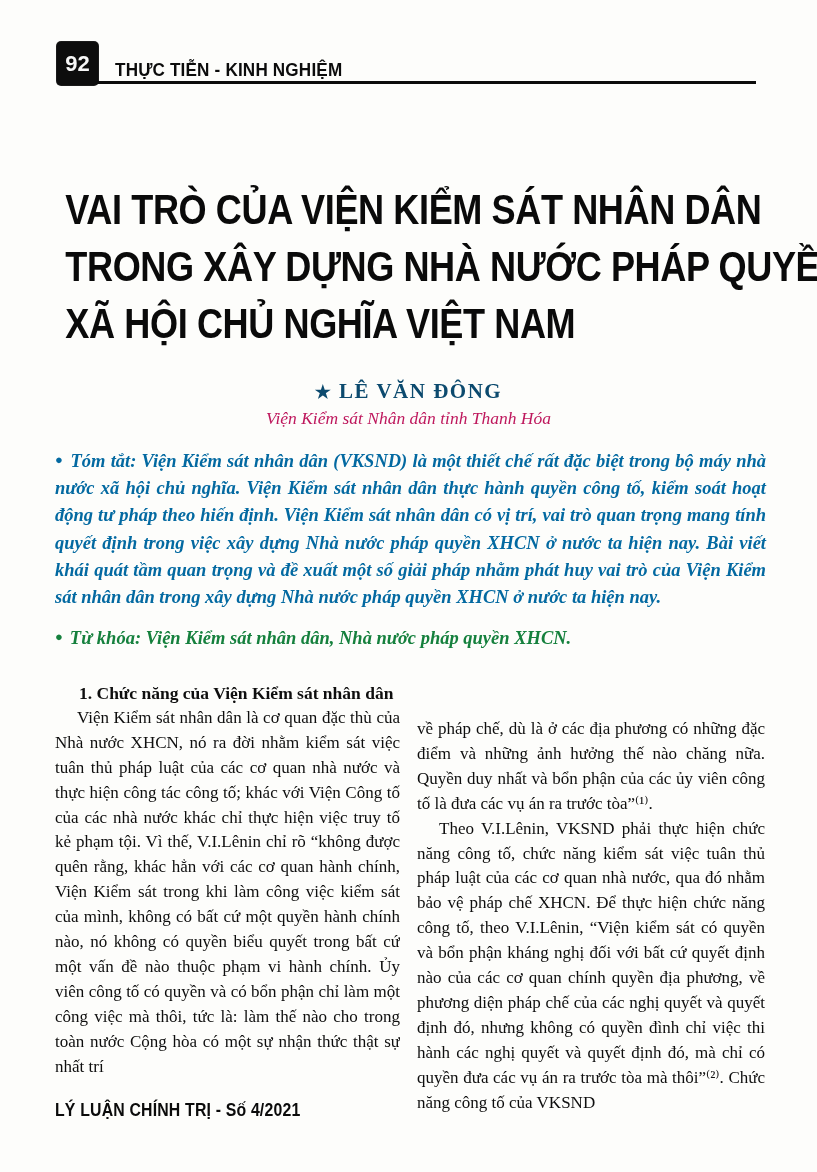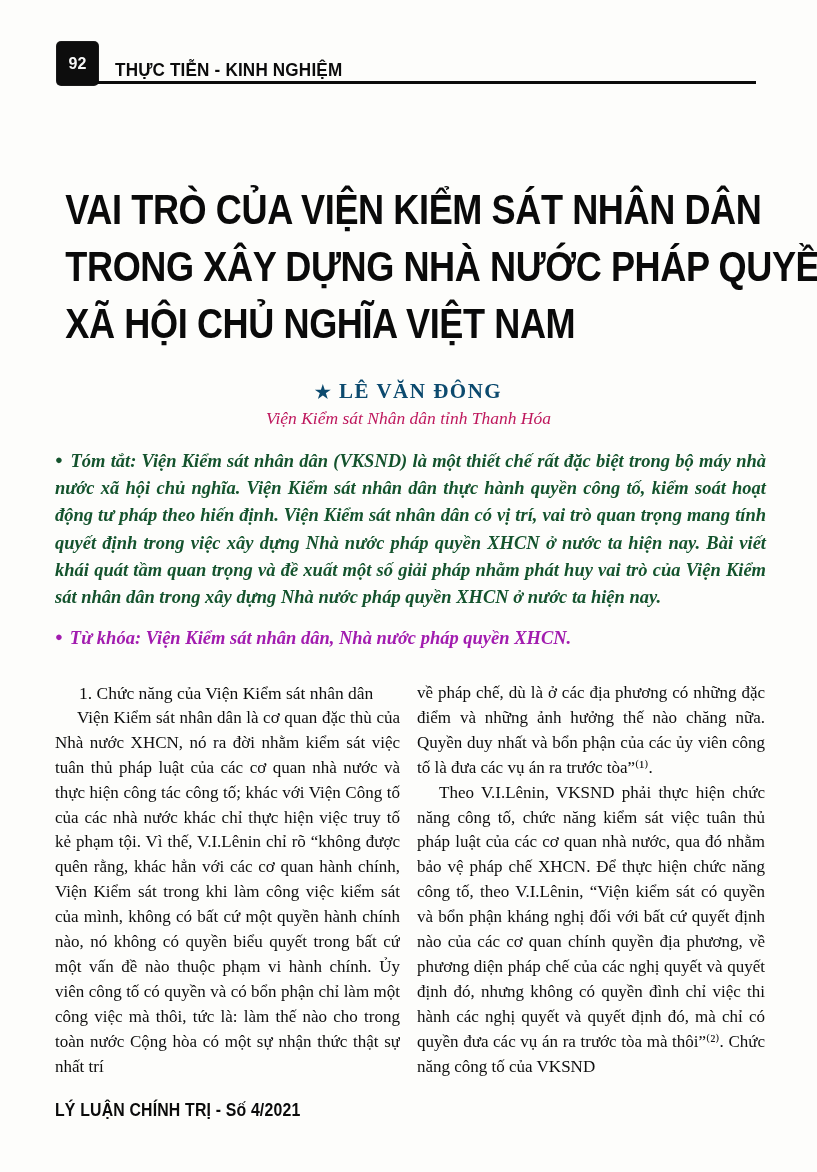--- a/index.html
+++ b/index.html
@@ -14,21 +14,21 @@
     overflow: hidden;
     font-family: "Liberation Serif", "DejaVu Serif", serif;
   }
 
   
   .runhead { position: absolute; left: 57px; top: 42px; display: flex; align-items: flex-end; gap: 17px; }
   .pagenum-badge {
     width: 41px; height: 43px; background: #0d0d0d; color: #f7f7f7;
     display: flex; align-items: center; justify-content: center;
     font-family: "Liberation Sans", "DejaVu Sans", sans-serif;
-    font-weight: 700; font-size: 16px; border-radius: 4px;
+    font-weight: 700; font-size: 22px; border-radius: 4px;
     box-shadow: 0 0 0 1px #1a1a1a;
   }
   .section-title {
     font-family: "Liberation Sans", "DejaVu Sans", sans-serif;
     font-weight: 700; font-size: 19px; letter-spacing: 0.2px;
     transform: scaleX(0.9); transform-origin: left bottom;
     padding-bottom: 4px; white-space: nowrap; color: #0c0c0c;
   }
   .runhead-rule { position: absolute; left: 97px; top: 81px; width: 659px; height: 3px; background: #0b0b0b; }
 
@@ -45,37 +45,37 @@
   .author-line { position: absolute; left: 0; top: 379px; width: 100%; text-align: center;
     font-weight: 700; font-size: 21px; letter-spacing: 1.5px; color: #0c4a6e; }
   .author-star { font-size: 18px; letter-spacing: 0; margin-right: 8px; }
   .affiliation-line { position: absolute; left: 0; top: 408px; width: 100%; text-align: center;
     font-style: italic; font-size: 17.5px; color: #be185d; }
 
   
   .abstract {
     position: absolute; left: 55px; top: 446px; width: 711px;
     font-weight: 700; font-style: italic; font-size: 18.5px; line-height: 27.2px;
-    text-align: justify; color: #14532d;
+    text-align: justify; color: #0369a1;
   }
   .keywords {
     position: absolute; left: 55px; top: 623px; width: 711px;
     font-weight: 700; font-style: italic; font-size: 18.5px; line-height: 27px;
-    color: #a21caf;
+    color: #15803d;
   }
   .bullet { font-style: normal; font-size: 13px; vertical-align: 3px; margin-right: 7px; }
 
   
   .column {
     position: absolute; top: 681px; height: 404px; overflow: hidden;
     font-size: 17px; line-height: 24.9px; text-align: justify; color: #0e0e0e;
   }
   .col-left  { left: 55px;  width: 345px; }
-  .col-right { left: 417px; width: 348px; }
-  .sec-heading { font-weight: 400; text-indent: 24px; font-size: 17.5px; }
+  .col-right { left: 417px; width: 348px; margin-top: 36px; }
+  .sec-heading { font-weight: 700; text-indent: 24px; font-size: 17.5px; }
   .para-indent { text-indent: 22px; }
 
   
   .footer-journal {
     position: absolute; left: 55px; top: 1100px;
     font-family: "Liberation Sans", "DejaVu Sans", sans-serif;
     font-weight: 700; font-size: 18px; letter-spacing: 0.2px; white-space: nowrap;
     transform: scaleX(0.88); transform-origin: left top; color: #0b0b0b;
   }
 </style>

